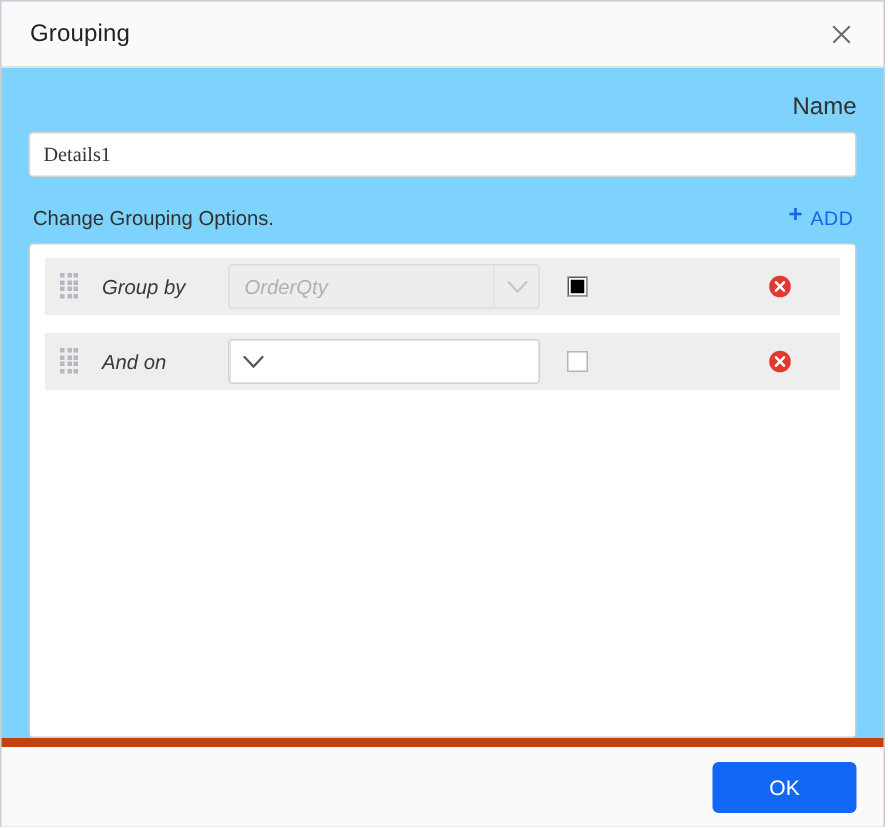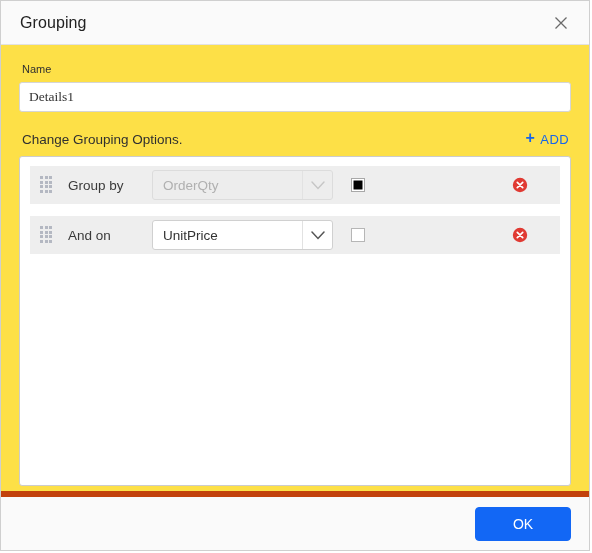--- a/index.html
+++ b/index.html
@@ -12,21 +12,21 @@
     background: #ffffff;
     font-family: "Liberation Sans", sans-serif;
     -webkit-font-smoothing: antialiased;
   }
 
   .dialog {
     position: relative;
     width: 590px;
     height: 551px;
     border: 1px solid #cfcfcf;
-    background: #fde047;
+    background: #7dd3fc;
     box-sizing: border-box;
     display: flex;
     flex-direction: column;
   }
 
   
   .titlebar {
     height: 44px;
     min-height: 44px;
     background: #fafafa;
@@ -54,23 +54,24 @@
   .close-btn svg { display: block; }
 
   
   .body {
     flex: 1;
     padding: 14px 18px 0 18px;
     box-sizing: border-box;
   }
 
   .field-label {
-    font-size: 11px;
+    font-size: 16px;
     color: #303030;
     margin: 4px 0 7px 3px;
+    text-align: right;
   }
 
   .name-input {
     width: 100%;
     height: 30px;
     box-sizing: border-box;
     border: 1px solid #d5d5d5;
     border-radius: 3px;
     background: #ffffff;
     font-family: Liberation Serif, serif;
@@ -123,20 +124,21 @@
   }
 
   .opt-row {
     display: flex;
     align-items: center;
     background: #eeeeee;
     height: 38px;
     margin: 0 10px 12px 10px;
     padding: 0 8px 0 10px;
     box-sizing: border-box;
+    font-style: italic;
   }
 
   .drag-handle {
     width: 14px;
     height: 18px;
     display: grid;
     grid-template-columns: repeat(3, 3px);
     grid-template-rows: repeat(4, 3px);
     gap: 1.6px;
     cursor: grab;
@@ -152,21 +154,21 @@
 
   .opt-label {
     font-size: 13.5px;
     color: #3a3a3a;
     width: 84px;
     flex: 0 0 auto;
   }
 
   .select-box {
     position: relative;
-    width: 181px;
+    width: 208px;
     height: 30px;
     flex: 0 0 auto;
     border: 1px solid #d0d0d0;
     border-radius: 3px;
     background: #ffffff;
     display: flex;
     align-items: center;
     box-sizing: border-box;
     cursor: pointer;
   }
@@ -341,21 +343,20 @@
             <i></i>
             <i></i>
             <i></i>
             <i></i>
             <i></i>
             <i></i>
             <i></i>
         </div>
         <div class="opt-label">And on</div>
         <div class="select-box">
-          <div class="select-value">UnitPrice</div>
           <div class="select-arrow">
             <svg width="14" height="9" viewBox="0 0 14 9" aria-hidden="true">
               <path d="M1 1 L7 7.4 L13 1" stroke="#555555" stroke-width="1.5" fill="none" stroke-linecap="round"></path>
             </svg>
           </div>
         </div>
         <div class="chk-cell">
           <div class="checkbox"></div>
         </div>
         <div class="row-spacer"></div>

